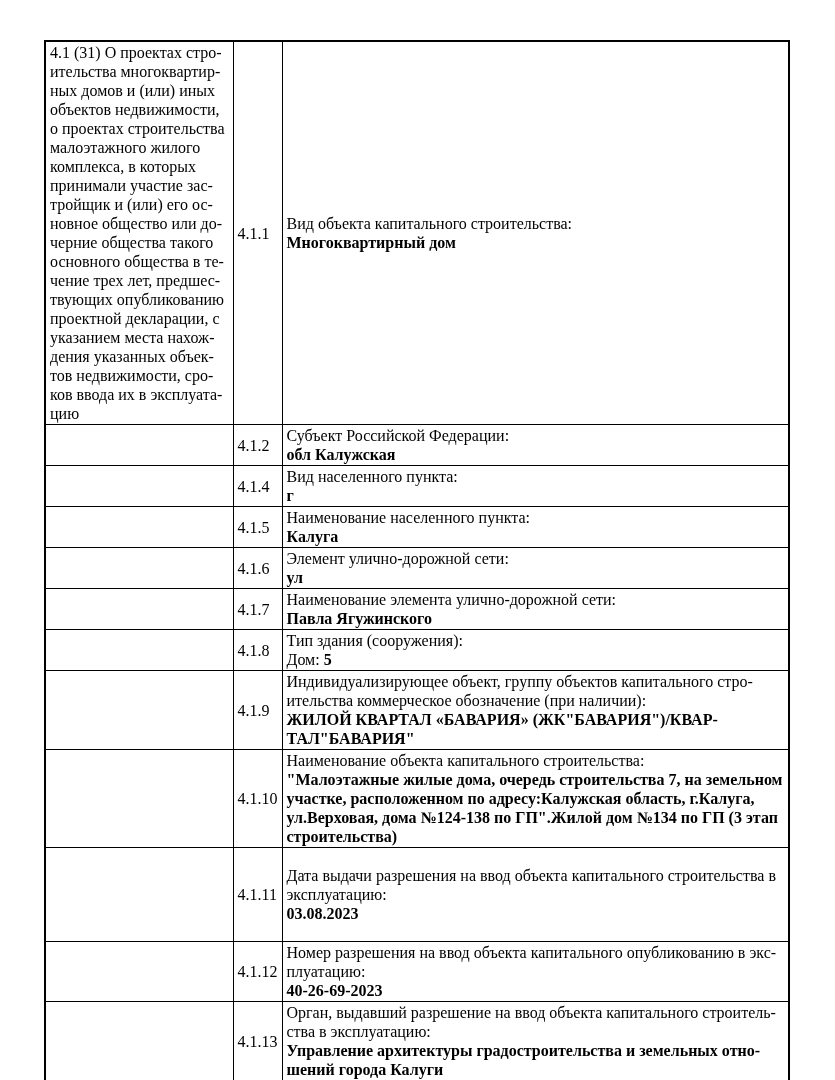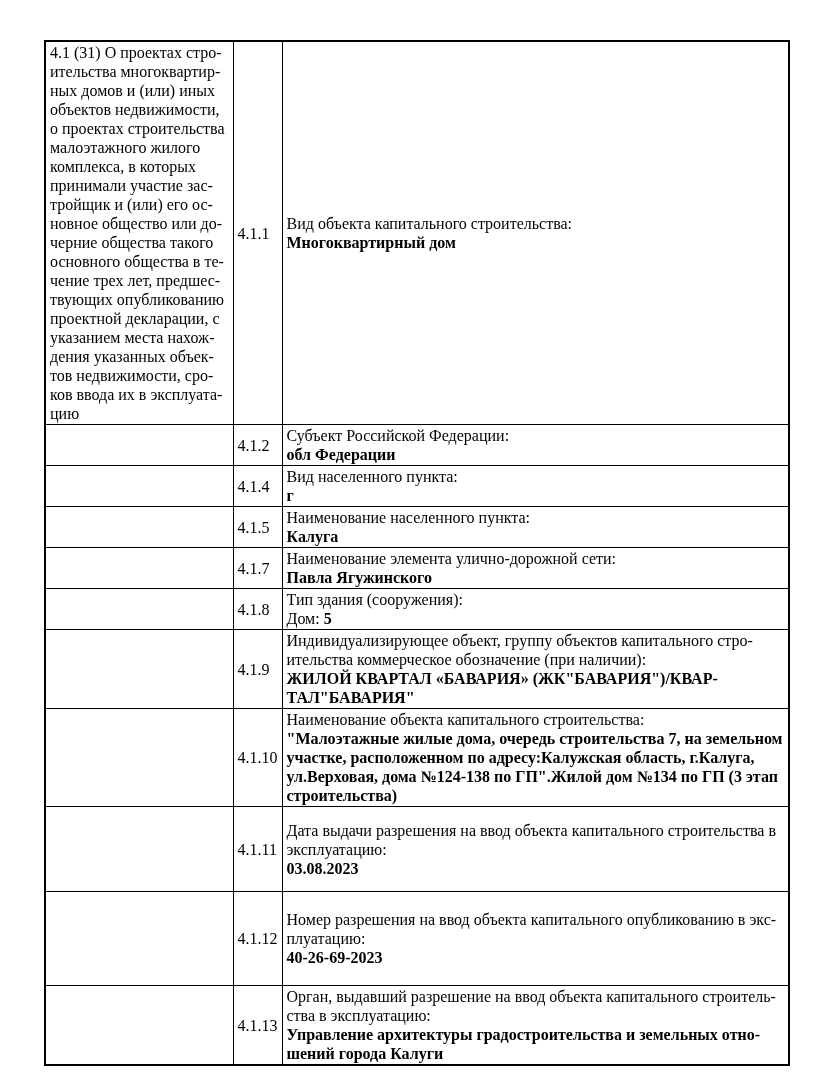--- a/index.html
+++ b/index.html
@@ -83,21 +83,21 @@
   </tr>
         <tr>
     <td class="cell-desc">
       <div></div>
     </td>
     <td class="cell-num">
       <span>4.1.2</span>
     </td>
     <td class="cell-val">
       <div>Субъект Российской Федерации:</div>
-      <div><span></span><span class="bold">обл Федерации</span></div>
+      <div><span></span><span class="bold">обл Калужская</span></div>
     </td>
   </tr>
         <tr>
     <td class="cell-desc">
       <div></div>
     </td>
     <td class="cell-num">
       <span>4.1.4</span>
     </td>
     <td class="cell-val">
@@ -108,20 +108,32 @@
         <tr>
     <td class="cell-desc">
       <div></div>
     </td>
     <td class="cell-num">
       <span>4.1.5</span>
     </td>
     <td class="cell-val">
       <div>Наименование населенного пункта:</div>
       <div><span></span><span class="bold">Калуга</span></div>
+    </td>
+  </tr>
+        <tr>
+    <td class="cell-desc">
+      <div></div>
+    </td>
+    <td class="cell-num">
+      <span>4.1.6</span>
+    </td>
+    <td class="cell-val">
+      <div>Элемент улично-дорожной сети:</div>
+      <div><span></span><span class="bold">ул</span></div>
     </td>
   </tr>
         <tr>
     <td class="cell-desc">
       <div></div>
     </td>
     <td class="cell-num">
       <span>4.1.7</span>
     </td>
     <td class="cell-val">

